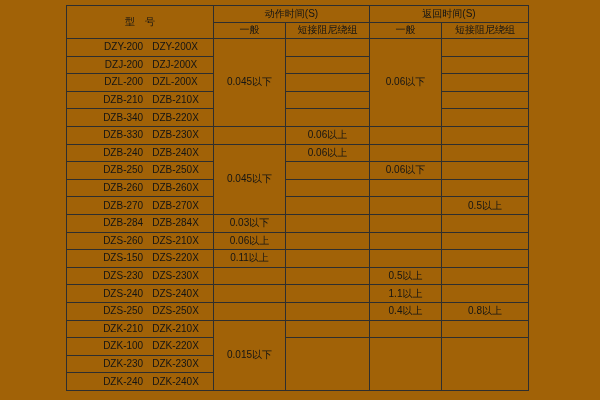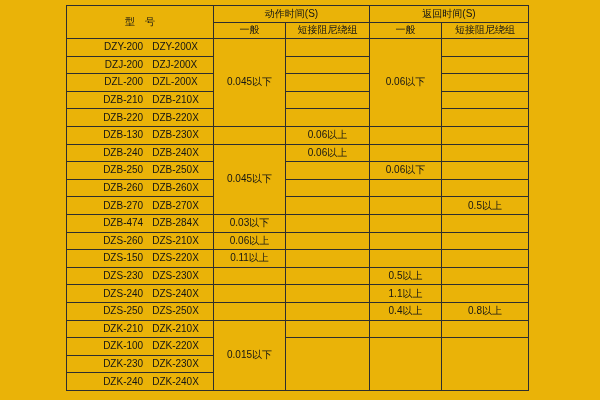--- a/index.html
+++ b/index.html
@@ -4,21 +4,21 @@
 <style>
   html, body {
     margin: 0;
     padding: 0;
     background: #ffffff;
   }
   .page {
     position: relative;
     width: 600px;
     height: 400px;
-    background: #eab308;
+    background: #a16207;
     overflow: hidden;
     font-family: "Liberation Sans", "DejaVu Sans", sans-serif;
   }
   table.spec {
     position: absolute;
     left: 66px;
     top: 5px;
     border-collapse: collapse;
     table-layout: fixed;
     color: #141414;
@@ -117,31 +117,31 @@
               <span class="model-name">DZB-210</span>
               <span class="model-name">DZB-210X</span>
             </div>
           </td>
         <td></td>
         <td></td>
       </tr>
       <tr>
         <td class="model-cell">
             <div class="model-wrap">
-              <span class="model-name">DZB-220</span>
+              <span class="model-name">DZB-340</span>
               <span class="model-name">DZB-220X</span>
             </div>
           </td>
         <td></td>
         <td></td>
       </tr>
       <tr>
         <td class="model-cell">
             <div class="model-wrap">
-              <span class="model-name">DZB-130</span>
+              <span class="model-name">DZB-330</span>
               <span class="model-name">DZB-230X</span>
             </div>
           </td>
         <td></td>
         <td>0.06以上</td>
         <td></td>
         <td></td>
       </tr>
       <tr>
         <td class="model-cell">
@@ -184,21 +184,21 @@
               <span class="model-name">DZB-270X</span>
             </div>
           </td>
         <td></td>
         <td></td>
         <td>0.5以上</td>
       </tr>
       <tr>
         <td class="model-cell">
             <div class="model-wrap">
-              <span class="model-name">DZB-474</span>
+              <span class="model-name">DZB-284</span>
               <span class="model-name">DZB-284X</span>
             </div>
           </td>
         <td>0.03以下</td>
         <td></td>
         <td></td>
         <td></td>
       </tr>
       <tr>
         <td class="model-cell">

